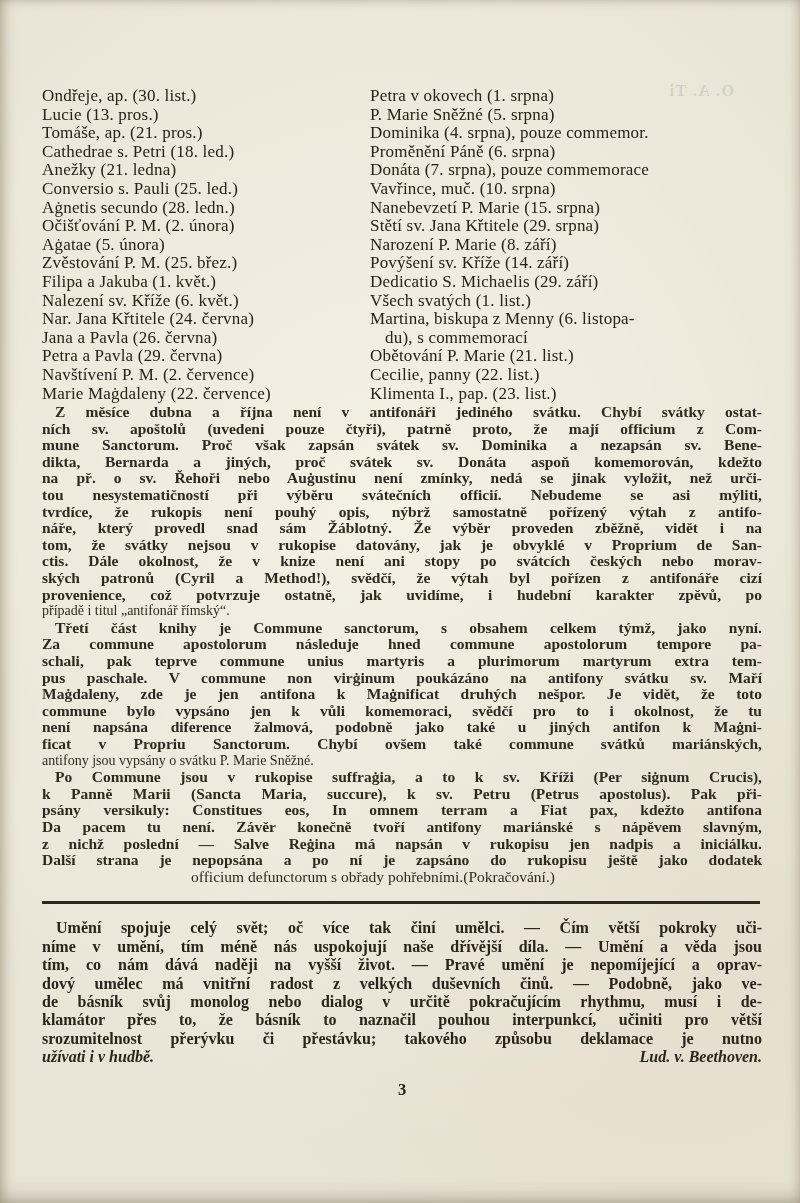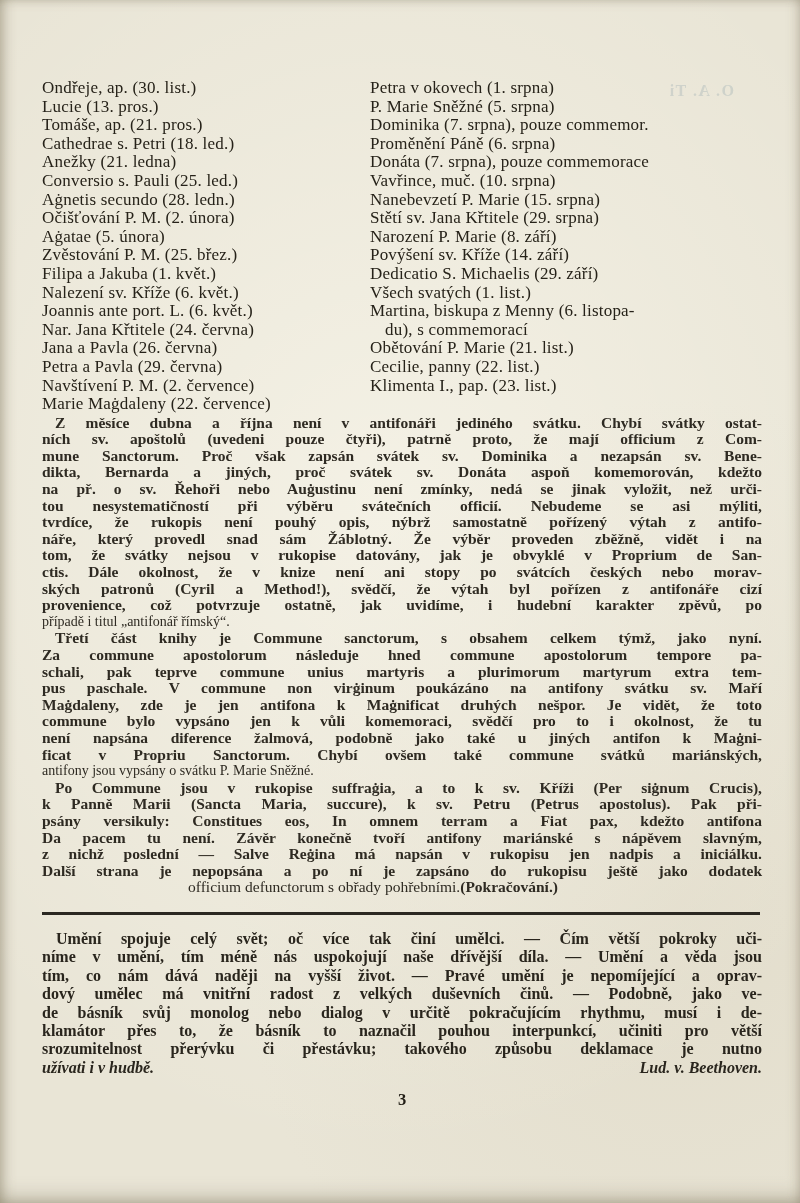--- a/index.html
+++ b/index.html
@@ -19,21 +19,21 @@
       inset -7px 0 12px -7px rgba(120,110,85,0.35),
       inset 0 -12px 20px -9px rgba(120,110,85,0.5),
       inset 0 7px 12px -7px rgba(120,110,85,0.28);
     overflow: hidden;
     color: #2b2720;
   }
 
   .content {
     position: absolute;
     left: 42px;
-    top: 79px;
+    top: 87px;
     width: 720px;
   }
 
   
   .calendar { display: flex; }
   .cal-col-left  { width: 328px; }
   .cal-col-right { width: 392px; }
   .cal-item {
     font-size: 17px;
     line-height: 18.6px;
@@ -61,21 +61,21 @@
     line-height: 16.6px;
     color: #2e2a22;
   }
   .para-last-flex {
     display: flex;
     justify-content: center;
     font-size: 15.5px;
     line-height: 16.6px;
     color: #2e2a22;
   }
-  .para-last-flex .right-part { padding-right: 58px; font-weight: bold; }
+  .para-last-flex .right-part { padding-right: 58px; }
 
   
   .rule {
     height: 3px;
     background: #2b2821;
     margin: 16px 2px 15px 0;
   }
 
   
   .quote-lines {
@@ -138,31 +138,30 @@
           <div class="cal-item">Tomáše, ap. (21. pros.)</div>
           <div class="cal-item">Cathedrae s. Petri (18. led.)</div>
           <div class="cal-item">Anežky (21. ledna)</div>
           <div class="cal-item">Conversio s. Pauli (25. led.)</div>
           <div class="cal-item">Aġnetis secundo (28. ledn.)</div>
           <div class="cal-item">Očišťování P. M. (2. února)</div>
           <div class="cal-item">Aġatae (5. února)</div>
           <div class="cal-item">Zvěstování P. M. (25. břez.)</div>
           <div class="cal-item">Filipa a Jakuba (1. květ.)</div>
           <div class="cal-item">Nalezení sv. Kříže (6. květ.)</div>
-          <div class="cal-item">Joannis ante port. L. (6. květ.)</div>
           <div class="cal-item">Nar. Jana Křtitele (24. června)</div>
           <div class="cal-item">Jana a Pavla (26. června)</div>
           <div class="cal-item">Petra a Pavla (29. června)</div>
           <div class="cal-item">Navštívení P. M. (2. července)</div>
           <div class="cal-item">Marie Maġdaleny (22. července)</div>
         </div>
       <div class="cal-col-right">
           <div class="cal-item">Petra v okovech (1. srpna)</div>
           <div class="cal-item">P. Marie Sněžné (5. srpna)</div>
-          <div class="cal-item">Dominika (7. srpna), pouze commemor.</div>
+          <div class="cal-item">Dominika (4. srpna), pouze commemor.</div>
           <div class="cal-item">Proměnění Páně (6. srpna)</div>
           <div class="cal-item">Donáta (7. srpna), pouze commemorace</div>
           <div class="cal-item">Vavřince, muč. (10. srpna)</div>
           <div class="cal-item">Nanebevzetí P. Marie (15. srpna)</div>
           <div class="cal-item">Stětí sv. Jana Křtitele (29. srpna)</div>
           <div class="cal-item">Narození P. Marie (8. září)</div>
           <div class="cal-item">Povýšení sv. Kříže (14. září)</div>
           <div class="cal-item">Dedicatio S. Michaelis (29. září)</div>
           <div class="cal-item">Všech svatých (1. list.)</div>
           <div class="cal-item">Martina, biskupa z Menny (6. listopa-

